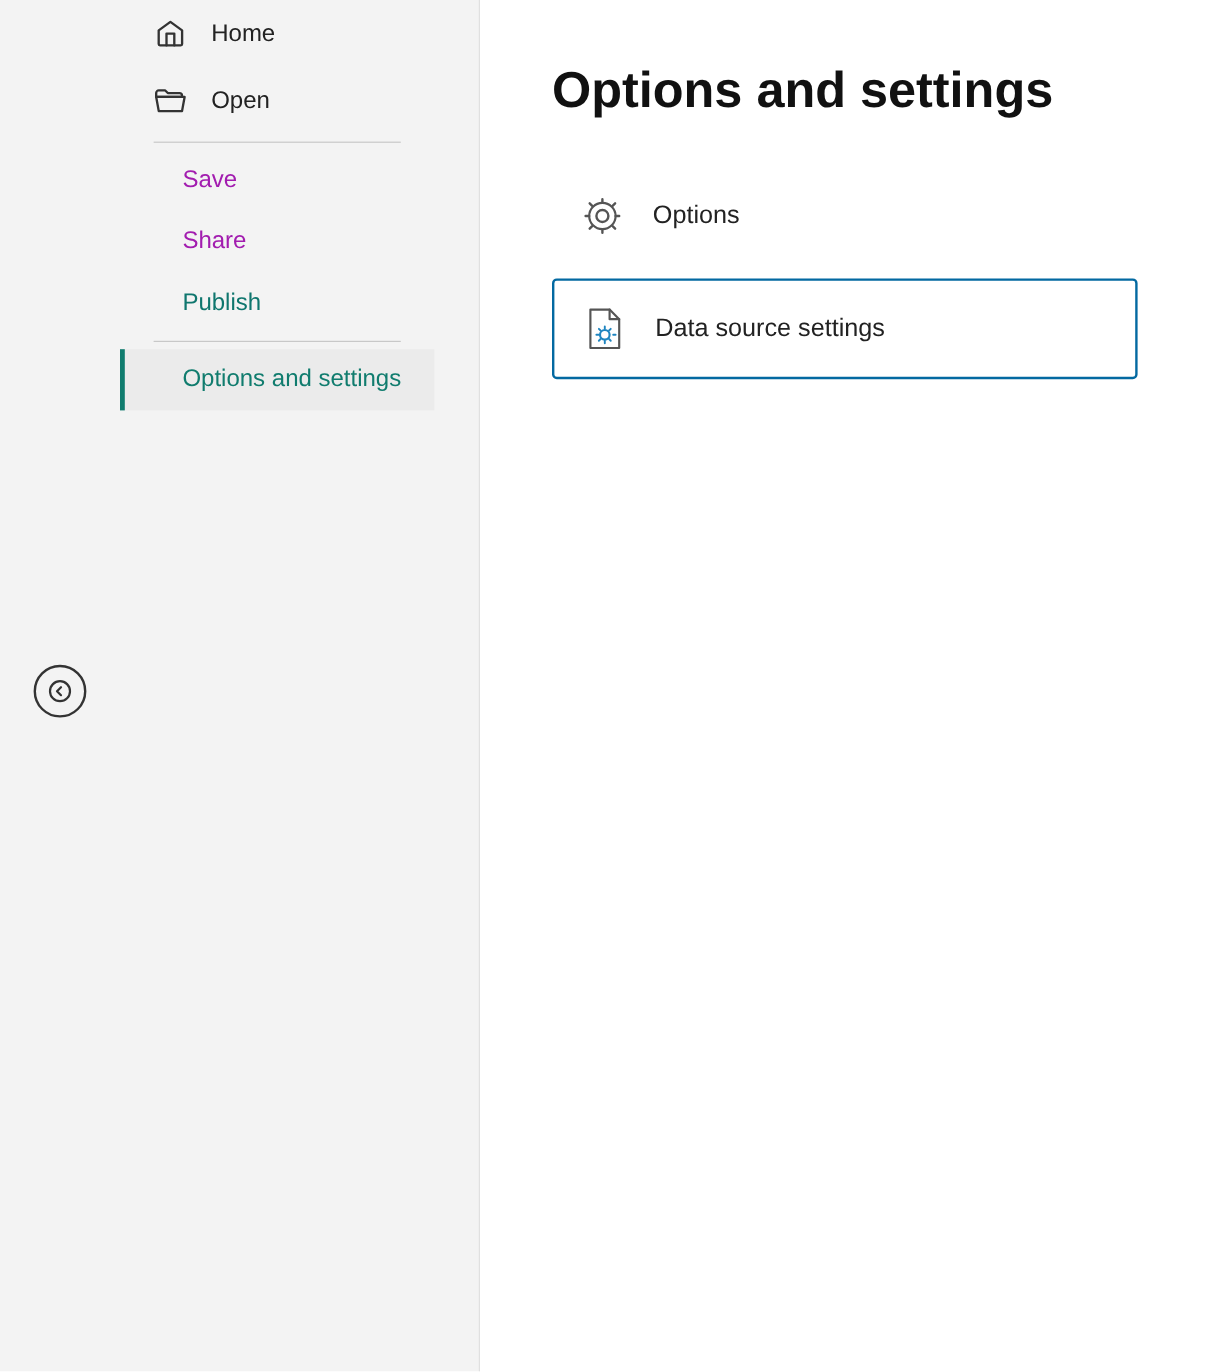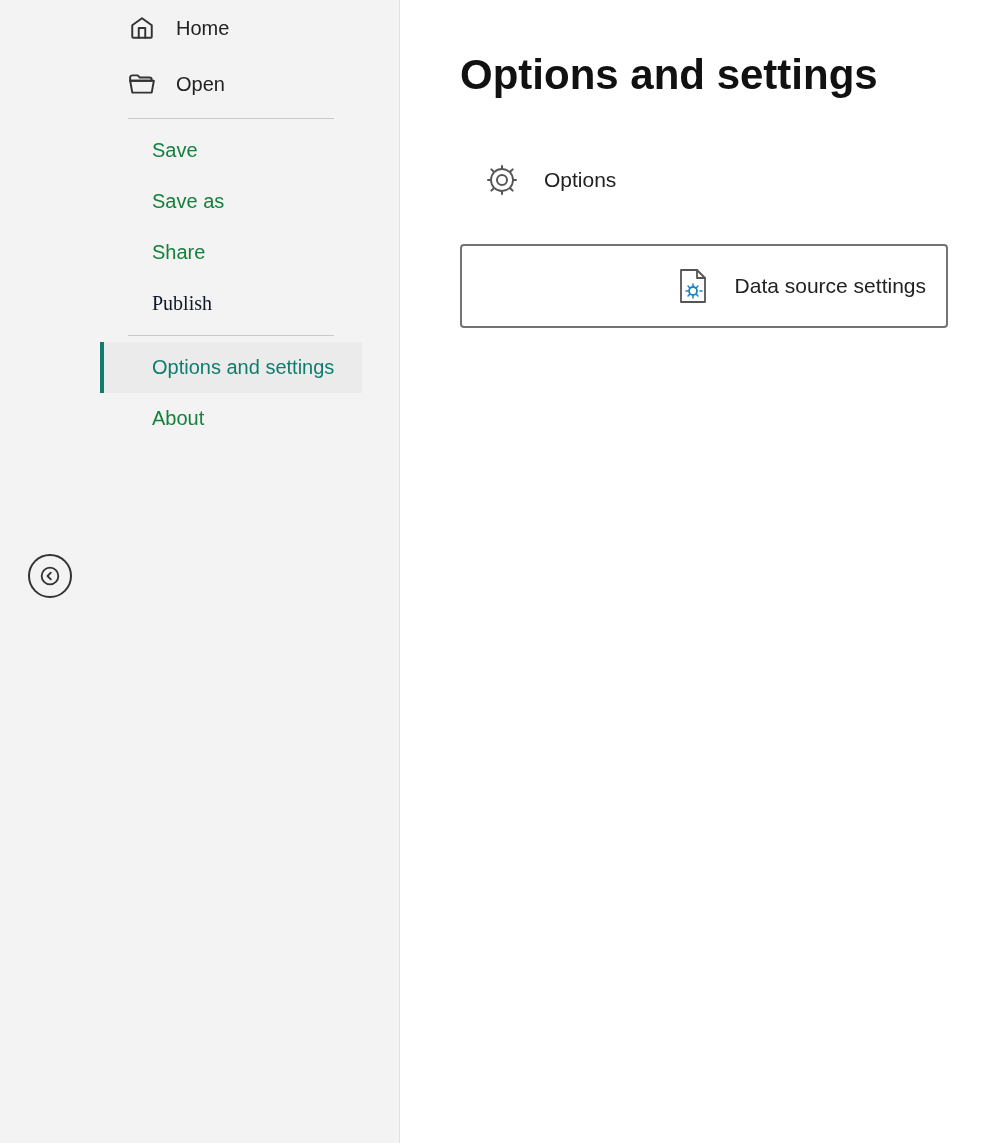--- a/index.html
+++ b/index.html
@@ -77,28 +77,27 @@
       border-top: 1px solid #c8c8c8;
       margin: 6px 28px;
     }
 
     .nav-item-secondary {
       display: flex;
       align-items: center;
       padding: 14px 28px 14px 52px;
       cursor: pointer;
       font-size: 20px;
-      color: #15803d;
+      color: #a21caf;
       background: transparent;
     }
 
     .nav-item-secondary.disabled {
-      color: #0f172a;
+      color: #0f766e;
       cursor: default;
-      font-family: Liberation Serif, serif;
     }
 
     .nav-item-secondary.active {
       color: #107c6e;
       background: #ebebeb;
       position: relative;
     }
 
     .nav-item-secondary.active::before {
       content: '';
@@ -124,38 +123,37 @@
       font-size: 42px;
       font-weight: 700;
       color: #111;
       margin-bottom: 40px;
       line-height: 1.2;
     }
 
     .settings-list {
       display: flex;
       flex-direction: column;
-      gap: 24px;
+      gap: 12px;
     }
 
     .settings-item {
       display: flex;
       align-items: center;
       gap: 20px;
       padding: 18px 20px;
       cursor: pointer;
       border-radius: 4px;
       font-size: 20px;
       color: #222;
     }
 
     .settings-item.highlighted {
-      border: 2px solid #737373;
+      border: 2px solid #0369a1;
       background: #fff;
-      justify-content: flex-end;
     }
 
     .settings-icon {
       width: 44px;
       height: 44px;
       display: flex;
       align-items: center;
       justify-content: center;
     }
 
@@ -198,45 +196,39 @@
       </span>
       <span>Open</span>
     </div>
 
     <hr class="nav-divider">
 
     <div class="nav-item-secondary">
       <span>Save</span>
     </div>
 
-    <div class="nav-item-secondary">
-      <span>Save as</span>
-    </div>
 
 
 
     <div class="nav-item-secondary">
       <span>Share</span>
     </div>
 
 
     <div class="nav-item-secondary disabled">
       <span>Publish</span>
     </div>
 
     <hr class="nav-divider">
 
 
     <div class="nav-item-secondary active">
       <span>Options and settings</span>
     </div>
 
-    <div class="nav-item-secondary">
-      <span>About</span>
-    </div>
   </nav>
 </div>
 
 <div class="main-content">
   <h1 class="page-title">Options and settings</h1>
 
   <div class="settings-list">
 
     <div class="settings-item">
       <span class="settings-icon">

